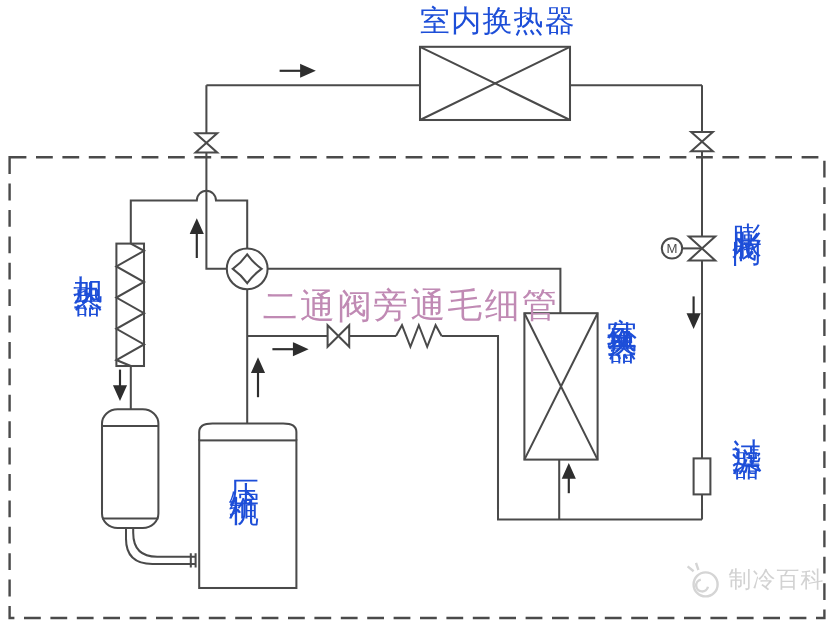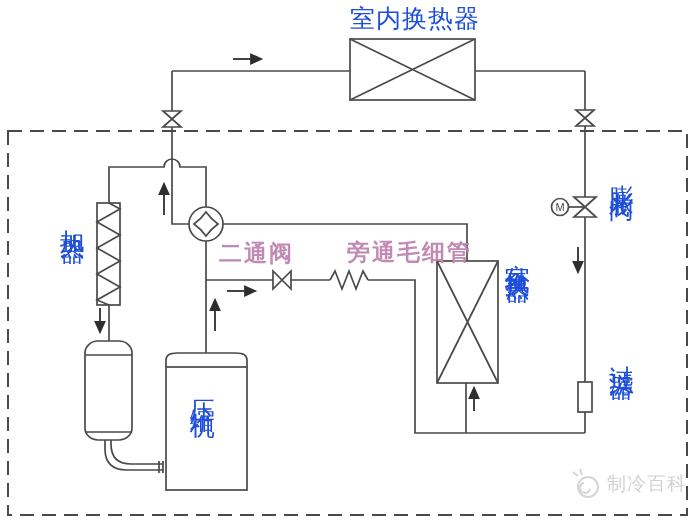--- a/index.html
+++ b/index.html
@@ -17,21 +17,21 @@
     font-size:25px;
     line-height:1.15;
     white-space:nowrap;
     letter-spacing:1px;
   }
   .vlabel{
     writing-mode:vertical-rl;
     text-orientation:upright;
     letter-spacing:6px;
   }
-  .pink{color:#c08ab4;font-size:23px;letter-spacing:2px;font-weight:bold;}
+  .pink{color:#c08ab4;font-size:29px;letter-spacing:2px;}
   .watermark-text{
     color:#d2d2d2;
     font-size:19px;
     letter-spacing:1px;
   }
 </style>
 </head>
 <body>
 
 <div class="stage">
@@ -161,21 +161,21 @@
   </svg>
 
   <div class="lbl" style="left:350px;top:4px;">室内换热器</div>
 
   <div class="lbl vlabel" style="left:58px;top:209px;">加热器</div>
 
   <div class="lbl vlabel" style="left:188px;top:380px;letter-spacing:7px;">压缩机</div>
 
   <div class="lbl pink" style="left:219px;top:240px;">二通阀</div>
 
-  <div class="lbl pink" style="left:311px;top:239px;margin-left:36px;">旁通毛细管</div>
+  <div class="lbl pink" style="left:311px;top:239px;">旁通毛细管</div>
 
   <div class="lbl vlabel" style="left:503px;top:244px;letter-spacing:4px;">室外换热器</div>
 
   <div class="lbl vlabel" style="left:607px;top:165px;">膨胀阀</div>
 
   <div class="lbl vlabel" style="left:607px;top:345px;">过滤器</div>
 
   <div class="lbl watermark-text" style="left:607px;top:473px;">制冷百科</div>
 </div>
 

